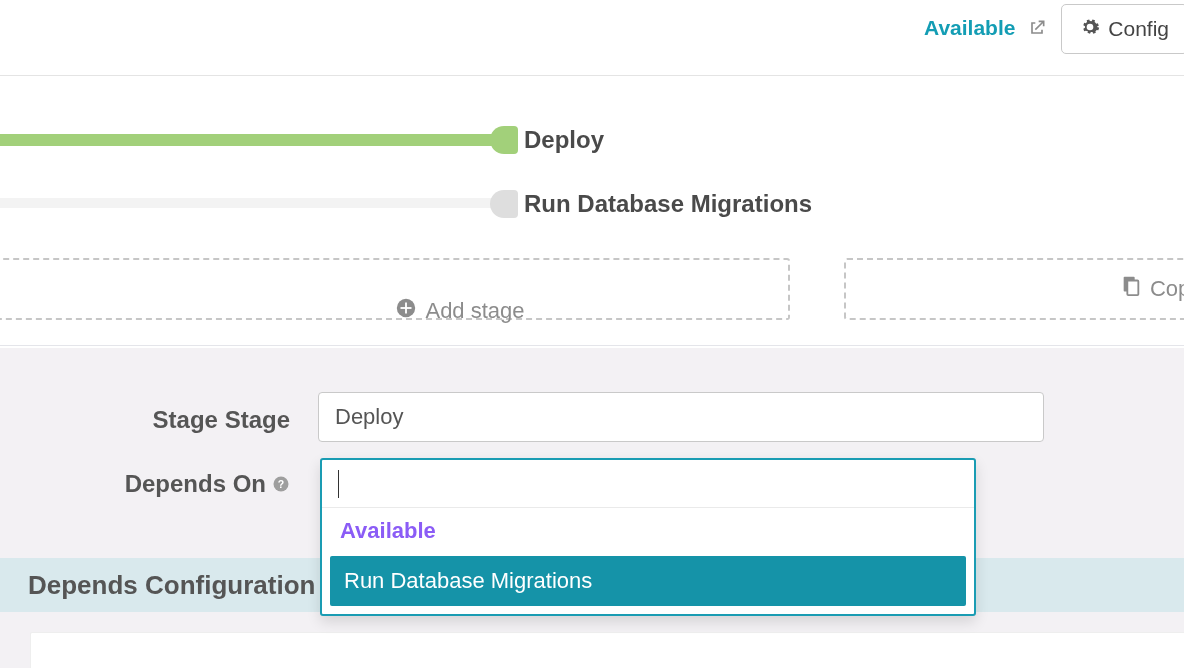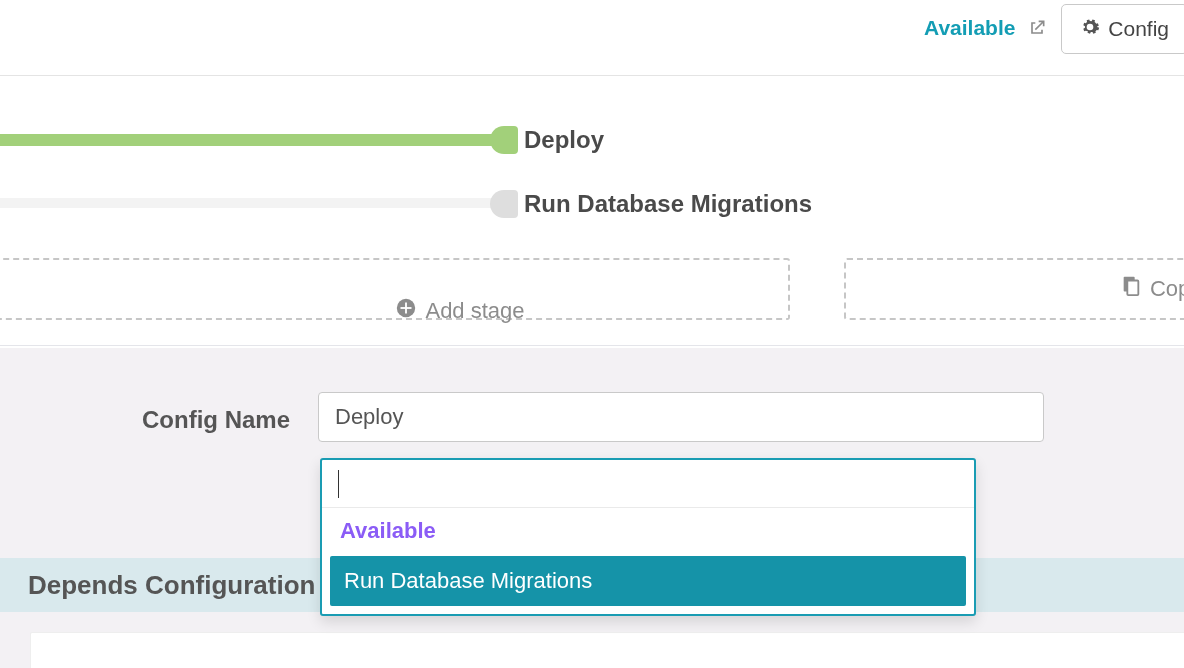--- a/index.html
+++ b/index.html
@@ -317,24 +317,33 @@
           <rect x="8" y="6" width="12" height="16" rx="1" fill="#fff" stroke="#8c8c8c" stroke-width="2"></rect>
         </svg>
     </span>
     <span>Copy an existi</span>
   </div>
 </div>
 
 <div class="form-area">
 
   <div class="form-row label row-stage-name-label">
-    <span>Config Name</span>
+    <span>Stage Stage</span>
   </div>
   <input class="text-input" type="text" value="Deploy" style="">
 
+  <div class="form-row label row-depends-on-label">
+    <span>Depends On</span>
+    <span class="q-icon">
+      <svg width="18" height="18" viewBox="0 0 24 24">
+          <circle cx="12" cy="12" r="10" fill="#9e9e9e"></circle>
+          <text x="12" y="17" text-anchor="middle" font-size="14" fill="#fff" font-family="Arial" font-weight="bold">?</text>
+        </svg>
+    </span>
+  </div>
 
   <div class="combo">
     <div class="combo-input-wrap">
       <span class="combo-cursor"></span>
     </div>
     <div class="combo-group-label">Available</div>
     <div class="combo-option">Run Database Migrations</div>
   </div>
 
   <div class="section-bar">

